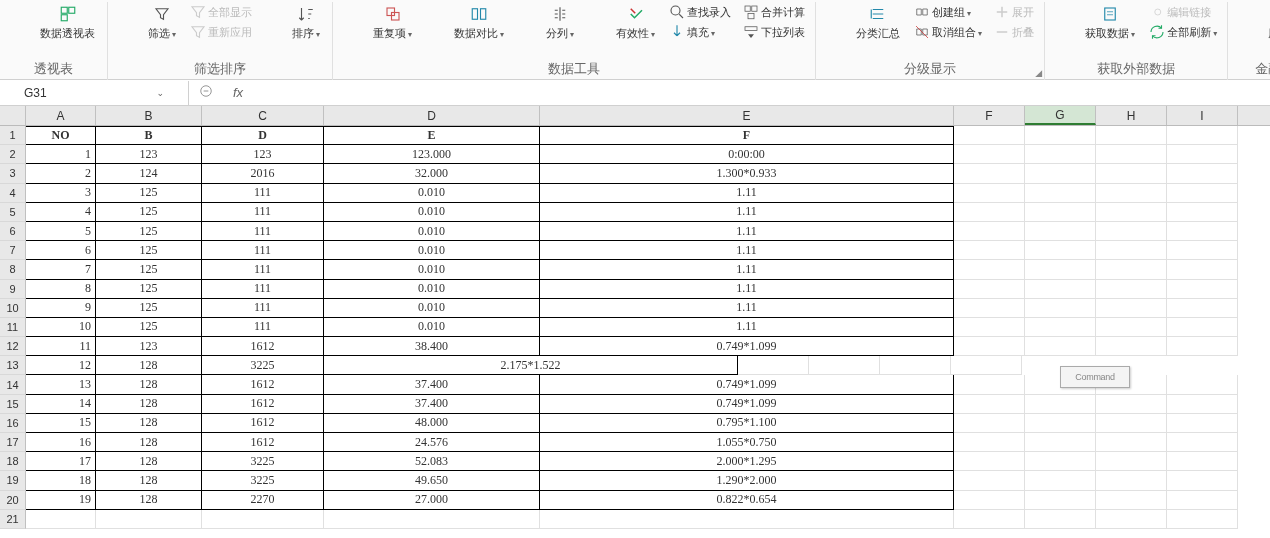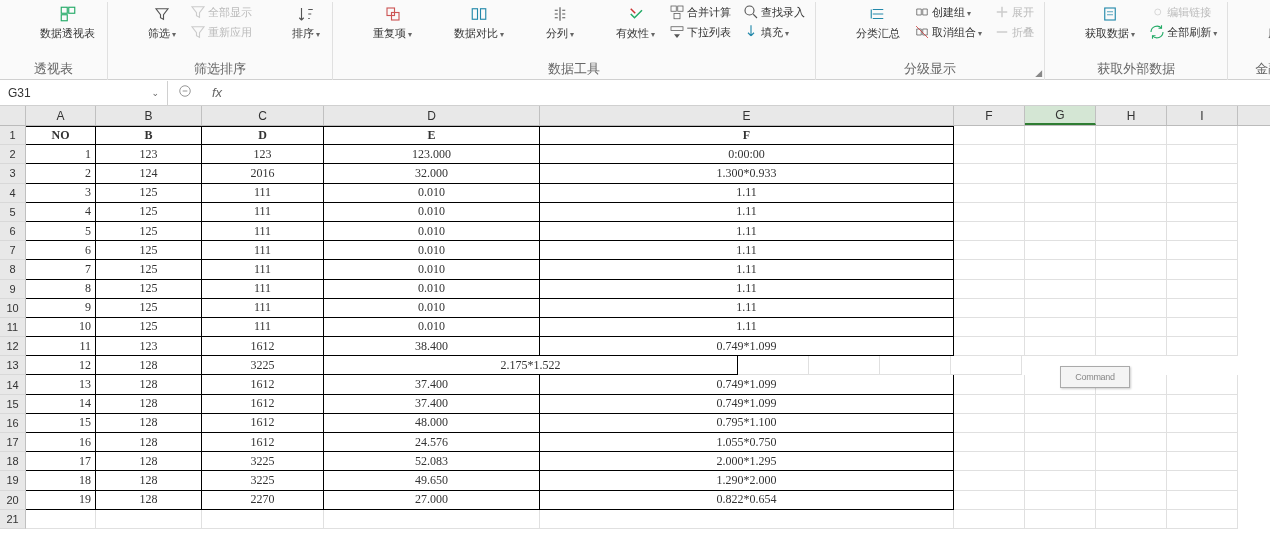--- a/index.html
+++ b/index.html
@@ -72,27 +72,27 @@
 
     
     .formula-bar {
       display: flex;
       align-items: center;
       height: 26px;
       border-bottom: 1px solid #d0d0d0;
       background: #fff;
     }
     .name-box {
-      width: 168px;
+      width: 189px;
       height: 24px;
       border-right: 1px solid #d0d0d0;
       display: flex;
       align-items: center;
       justify-content: space-between;
-      padding: 0 8px;
+      padding: 0 24px;
       font-size: 12px;
     }
     .name-box-arrow { font-size: 9px; color: #666; cursor: pointer; }
     .fx-area { display: flex; align-items: center; gap: 20px; padding: 0 10px; }
     .fx-btn { cursor: pointer; color: #666; font-size: 13px; }
     .fx-label { font-style: italic; color: #666; font-size: 13px; }
     .formula-input { flex: 1; border: none; outline: none; height: 100%; font-size: 12px; padding-left: 6px; }
 
     
     .sheet-area { position: relative; overflow: hidden; }
@@ -280,54 +280,54 @@
               <path d="M5 12l5 5L20 7" stroke="#2a6" stroke-width="2" fill="none"></path>
               <path d="M5 5l6 6" stroke="#c33" stroke-width="2"></path>
             </svg>
           </div>
         <span class="ribbon-btn-label"><span>有效性</span><span class="dropdown-arrow">▾</span></span>
       </div>
       <div class="ribbon-col">
         <div class="ribbon-btn-small">
           <span class="ribbon-icon">
               <svg viewBox="0 0 24 24">
+                <circle cx="10" cy="10" r="6" fill="none" stroke="#555" stroke-width="1.5"></circle>
+                <path d="M15 15l5 5" stroke="#555" stroke-width="1.5"></path>
+              </svg>
+            </span>
+          <span>查找录入</span>
+        </div>
+        <div class="ribbon-btn-small">
+          <span class="ribbon-icon">
+              <svg viewBox="0 0 24 24">
+                <path d="M12 3v14m0 0l-4-4m4 4l4-4" stroke="#28a" stroke-width="1.5" fill="none"></path>
+              </svg>
+            </span>
+          <span><span>填充</span><span class="dropdown-arrow">▾</span></span>
+        </div>
+      </div>
+      <div class="ribbon-col">
+        <div class="ribbon-btn-small">
+          <span class="ribbon-icon">
+              <svg viewBox="0 0 24 24">
                 <rect x="4" y="4" width="7" height="7" fill="none" stroke="#555"></rect>
                 <rect x="13" y="4" width="7" height="7" fill="none" stroke="#555"></rect>
                 <rect x="8" y="14" width="8" height="7" fill="none" stroke="#555"></rect>
               </svg>
             </span>
           <span>合并计算</span>
         </div>
         <div class="ribbon-btn-small">
           <span class="ribbon-icon">
               <svg viewBox="0 0 24 24">
                 <rect x="4" y="5" width="16" height="5" fill="none" stroke="#555"></rect>
                 <path d="M8 15h8l-4 5z" fill="#555"></path>
               </svg>
             </span>
           <span>下拉列表</span>
-        </div>
-      </div>
-      <div class="ribbon-col">
-        <div class="ribbon-btn-small">
-          <span class="ribbon-icon">
-              <svg viewBox="0 0 24 24">
-                <circle cx="10" cy="10" r="6" fill="none" stroke="#555" stroke-width="1.5"></circle>
-                <path d="M15 15l5 5" stroke="#555" stroke-width="1.5"></path>
-              </svg>
-            </span>
-          <span>查找录入</span>
-        </div>
-        <div class="ribbon-btn-small">
-          <span class="ribbon-icon">
-              <svg viewBox="0 0 24 24">
-                <path d="M12 3v14m0 0l-4-4m4 4l4-4" stroke="#28a" stroke-width="1.5" fill="none"></path>
-              </svg>
-            </span>
-          <span><span>填充</span><span class="dropdown-arrow">▾</span></span>
         </div>
       </div>
     </div>
     <div class="ribbon-group-label">数据工具</div>
   </div>
 
   <div class="ribbon-group">
     <div class="ribbon-group-items">
       <div class="ribbon-btn">
         <div class="ribbon-icon">

